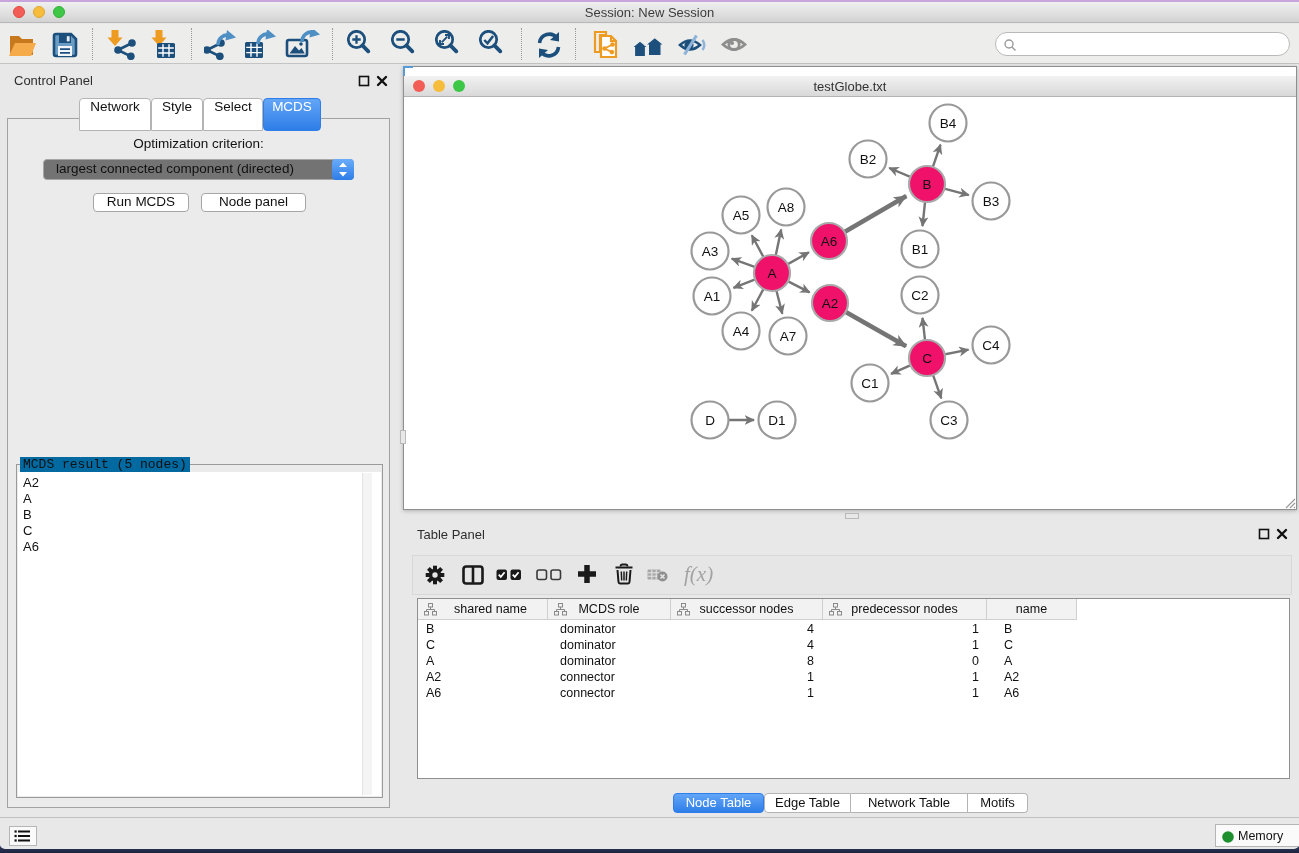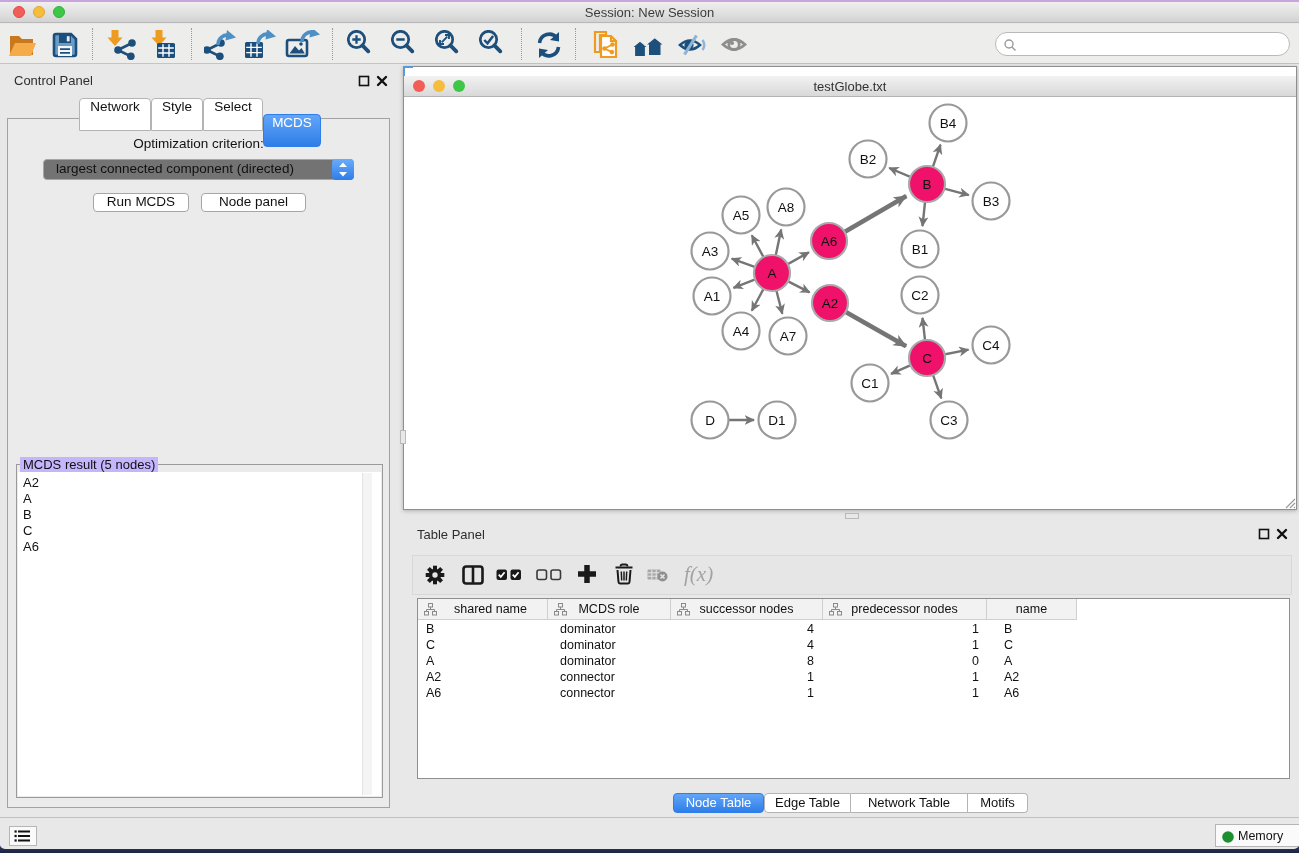--- a/index.html
+++ b/index.html
@@ -25,21 +25,21 @@
 .paneltitle { font-size:13px; color:#2e2e2e; }
 .tab { top:96px; height:33px; border:1px solid #b4b4b4; background:#fff; color:#111;
   font-size:13.5px; text-align:center; line-height:15px; border-radius:4px 4px 0 0; }
 .tabsel { background:linear-gradient(#63a6f8,#2e7de8); color:#fff; border-color:#2e7de8; border-radius:4px; }
 #cpframe { left:7px; top:116px; width:383px; height:690px; border:1px solid #a2a2a2; background:#ebebeb; }
 #optlabel { left:0px; top:134px; width:397px; text-align:center; font-size:13.5px; color:#111; }
 #dropdown { left:43px; top:157px; width:311px; height:21px; background:#737373; border:1px solid #a6a6a6; border-radius:4px; font-size:13.5px; color:#111; line-height:17px; padding-left:12px; }
 #ddcap { right:-1px; top:-1px; width:22px; height:21px; border-radius:4px; background:linear-gradient(#6aacf9,#2e7de8); }
 .btn { top:191px; height:19px; background:#fff; border:1px solid #a6a6a6; border-radius:4px; font-size:13.5px; color:#111; text-align:center; line-height:15px; }
 #fieldset { left:16px; top:462px; width:367px; height:334px; border:1px solid #9a9a9a; }
-#fieldlegend { left:20px; top:455px; background:#c4b5fd; padding:0 3px; font-size:13px; color:#111; }
+#fieldlegend { left:20px; top:455px; background:#0369a1; padding:0 3px; font-size:13px; color:#111;font-family:Liberation Mono, monospace; }
 #mcdslist { left:18px; top:470px; width:363px; height:324px; background:#fff; font-size:13px; color:#111; line-height:16px; padding:3px 0 0 5px; }
 #mcdsscroll { left:362px; top:471px; width:10px; height:322px; background:#f4f4f4; border-left:1px solid #e3e3e3; }
 
 #statusline { left:0; top:815px; width:1299px; height:0; border-top:1px solid #c0c0c0; }
 #listbtn { left:9px; top:824px; width:28px; height:20px; background:#fafafa; border:1px solid #b5b5b5; }
 #membtn { left:1215px; top:822px; width:92px; height:23px; background:#fafafa; border:1px solid #b5b5b5; font-size:12.5px; color:#111; overflow:hidden; }
 
 #netwin { left:403px; top:64px; width:894px; height:444px; background:#fff; border:1px solid #8f8f8f; box-shadow:0 1px 4px rgba(0,0,0,0.25); }
 #nettitle { left:0; top:9px; width:892px; height:21px; background:linear-gradient(#f2f2f2,#d9d9d9); border-bottom:1px solid #b3b3b3; }
 #nettitle .t { width:100%; text-align:center; top:3px; font-size:13px; color:#333; }
@@ -192,21 +192,21 @@
   <svg class="abs" style="left:358px;top:73px" width="12" height="12">
       <rect x="1.5" y="1.5" width="9" height="9" fill="none" stroke="#111" stroke-width="1.6"></rect>
     </svg>
   <svg class="abs" style="left:376px;top:73px" width="12" height="12">
       <path d="M2 2 L10 10 M10 2 L2 10" stroke="#111" stroke-width="2.4" stroke-linecap="round"></path>
     </svg>
   <div id="cpframe" class="abs"></div>
   <div class="abs tab" style="left:79px;width:72px;">Network</div>
   <div class="abs tab" style="left:151px;width:52px;">Style</div>
   <div class="abs tab" style="left:203px;width:60px;">Select</div>
-  <div class="abs tab tabsel" style="left:263px;width:58px;margin-top:16px;">MCDS</div>
+  <div class="abs tab tabsel" style="left:263px;width:58px;">MCDS</div>
   <div id="optlabel" class="abs">Optimization criterion:</div>
   <div id="dropdown" class="abs">largest connected component (directed)
     <div id="ddcap" class="abs">
       <svg width="22" height="21" viewBox="0 0 22 21">
           <path d="M7 8 L11 3.5 L15 8 Z" fill="#fff"></path>
           <path d="M7 13 L11 17.5 L15 13 Z" fill="#fff"></path>
         </svg>
     </div>
   </div>
   <div class="abs btn" style="left:93px;width:96px;">Run MCDS</div>

